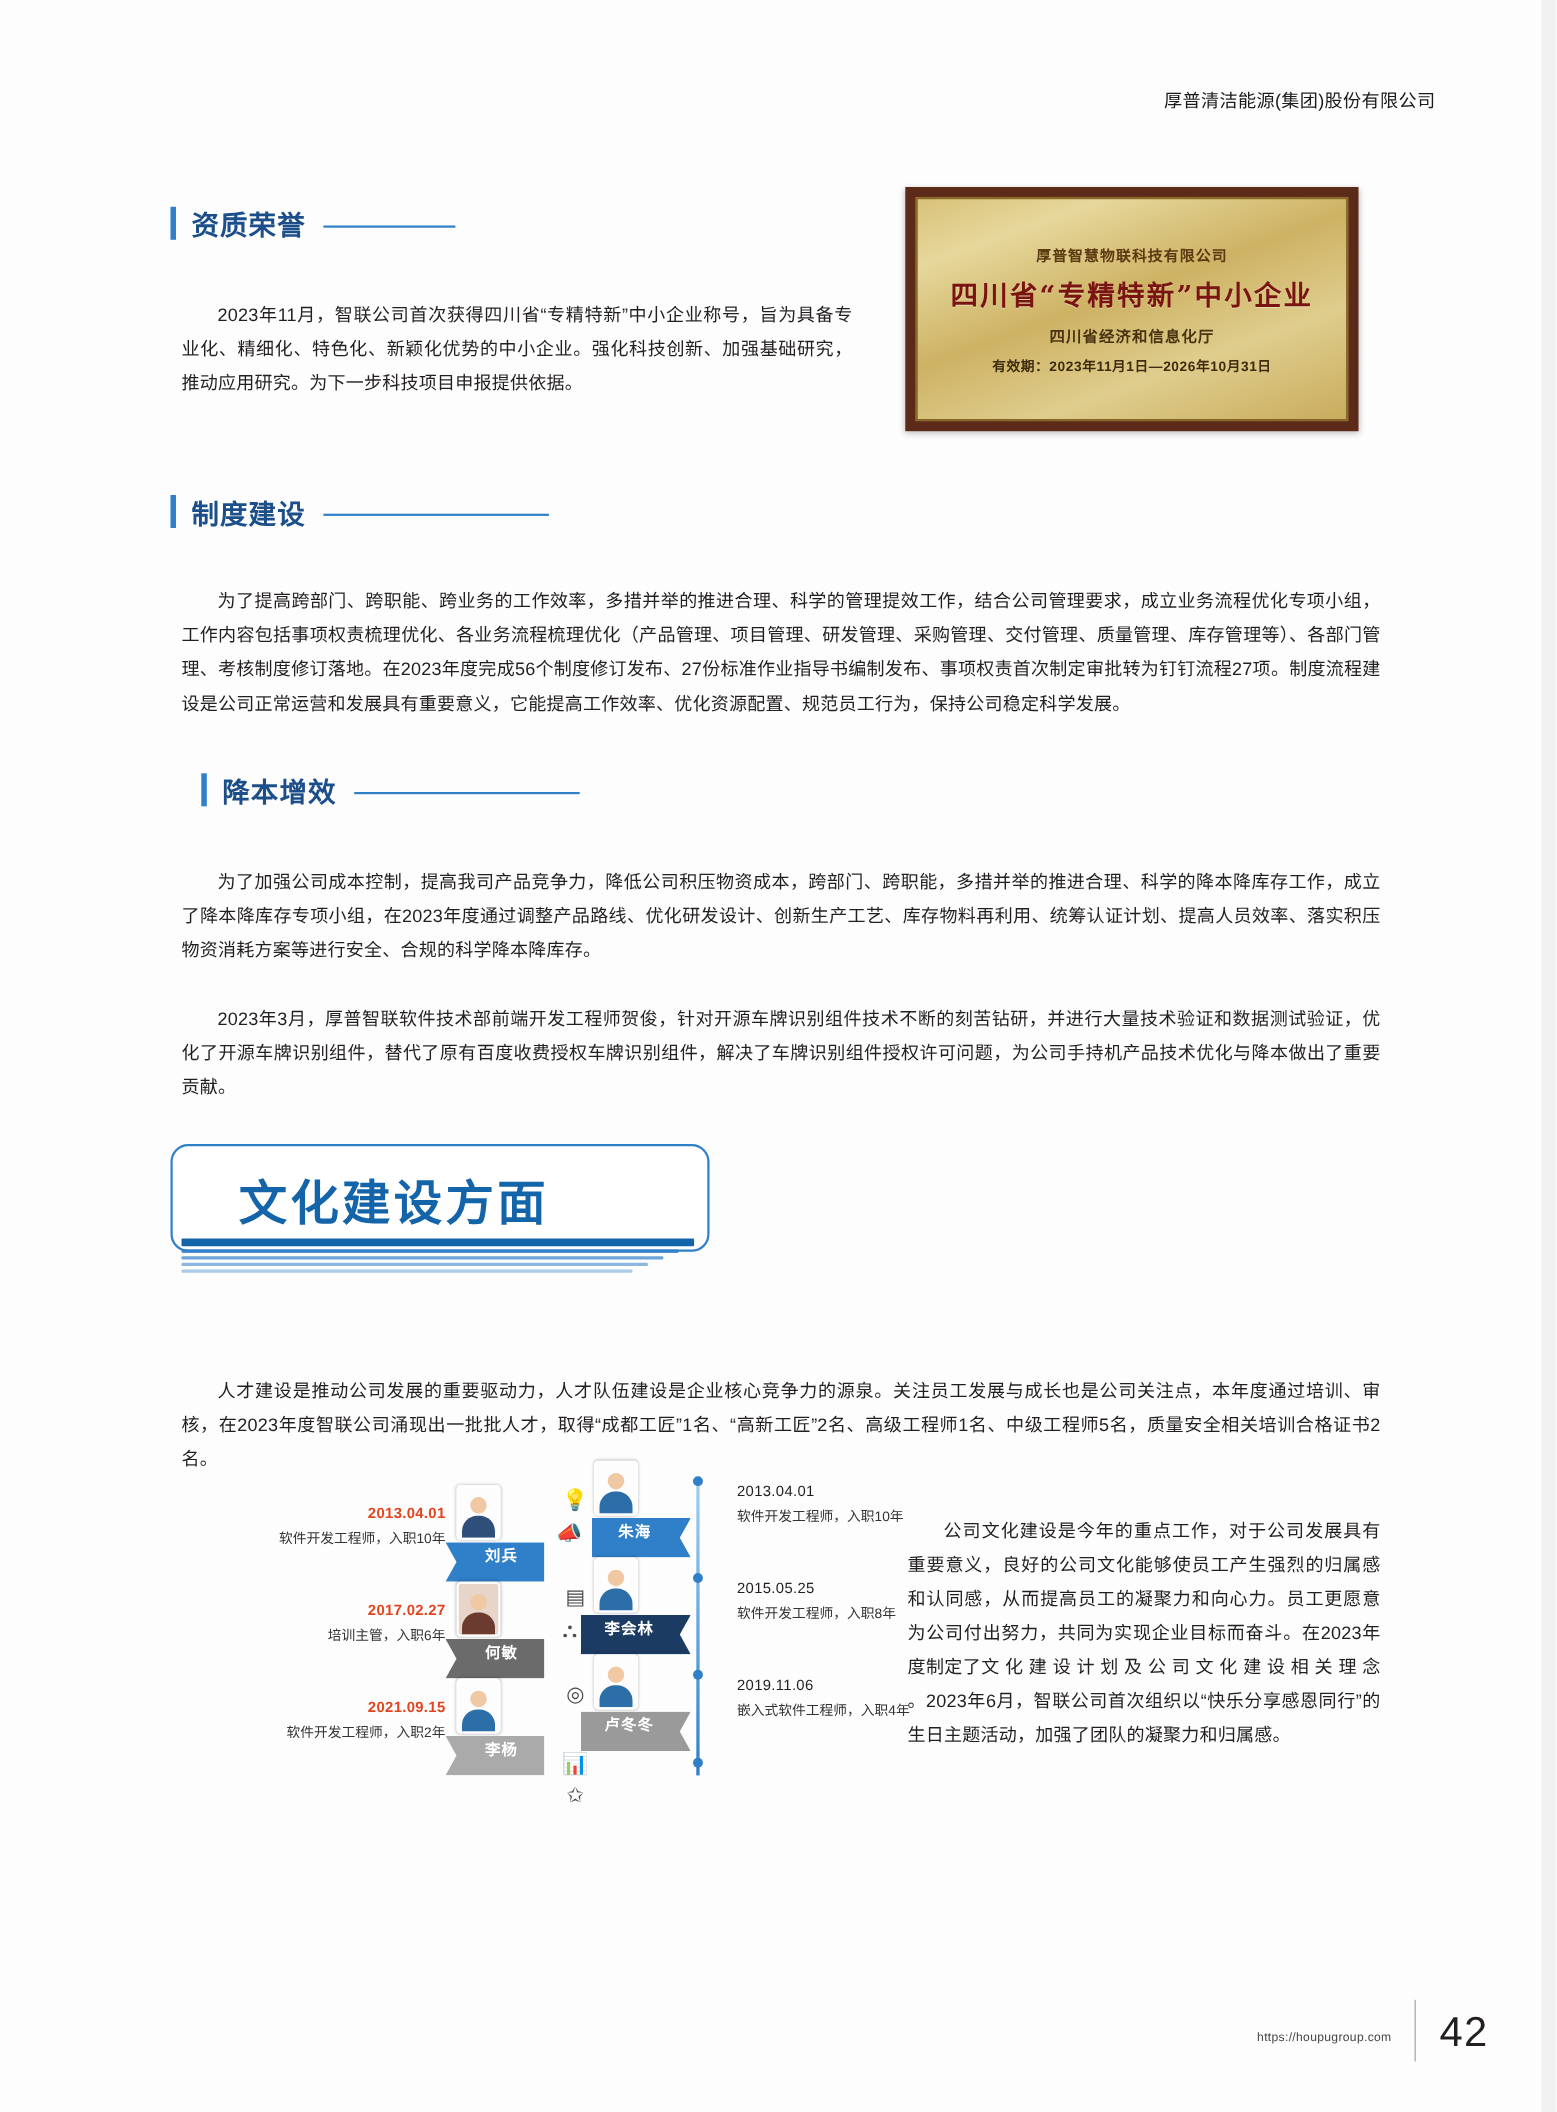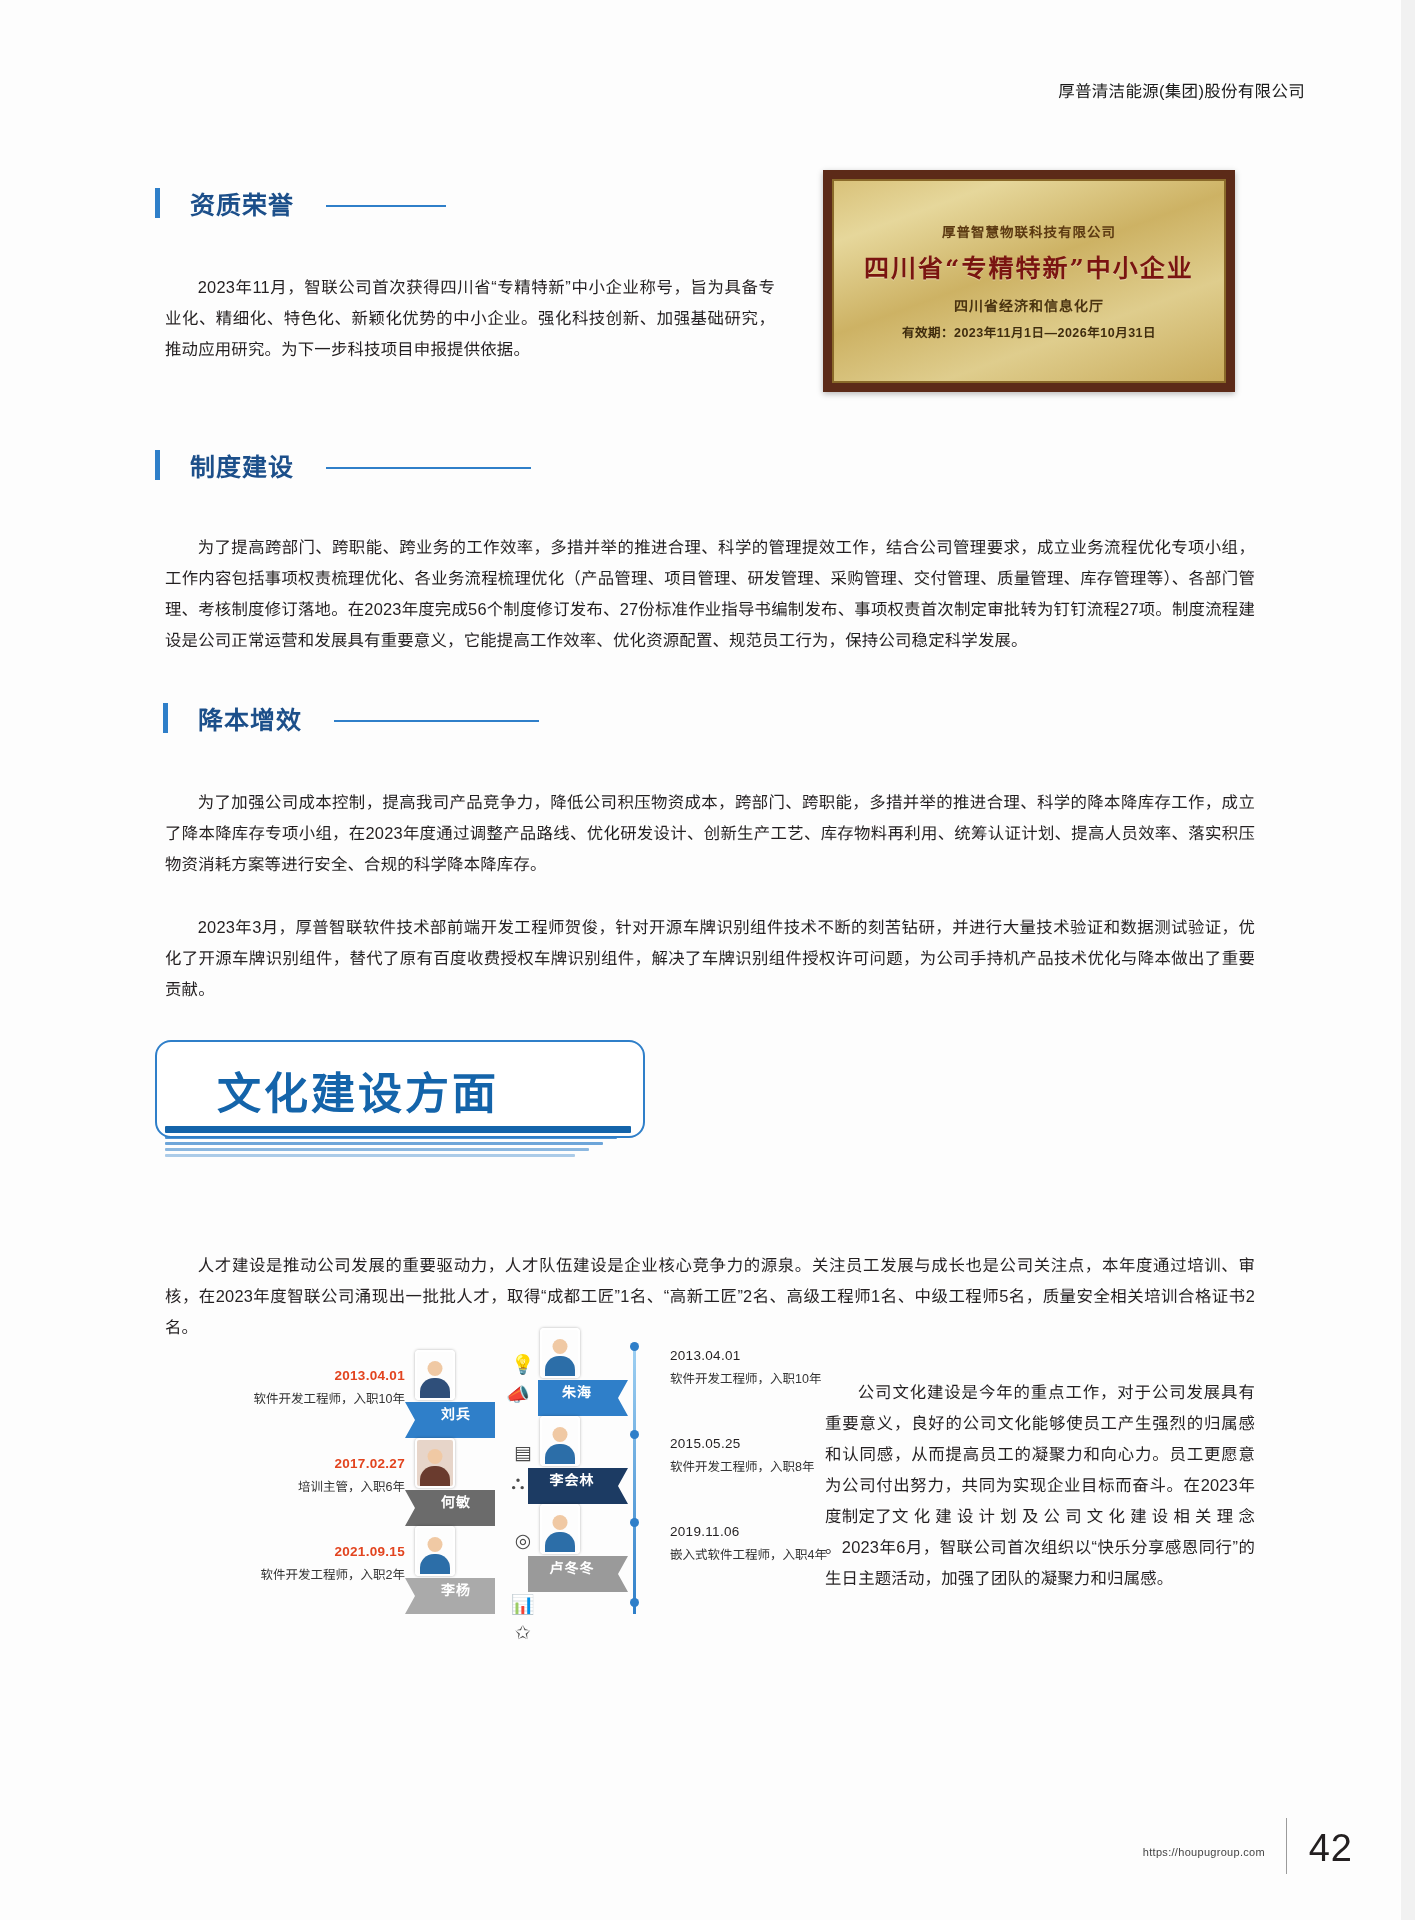--- a/index.html
+++ b/index.html
@@ -31,21 +31,21 @@
     top: 78px; right: 110px;
     font-size: 16.5px;
     color: #1a1a1a;
     letter-spacing: 0.3px;
   }
   
   .sec-head {
     position: absolute;
     display: flex;
     align-items: center;
-    gap: 16px;
+    gap: 0px;
   }
   .sec-bar {
     width: 5px;
     height: 30px;
     background: #2f7fc9;
     margin-right: 14px;
   }
   .sec-title {
     font-size: 25px;
     font-weight: bold;
@@ -275,21 +275,21 @@
     </div>
   </div>
 
   <div class="sec-head" style="left:155px; top:447px;">
     <span class="sec-bar"></span>
     <span class="sec-title">制度建设</span>
     <span class="sec-rule mid"></span>
   </div>
   <div class="para indent" style="left:165px; top:500px; width:1090px;">为了提高跨部门、跨职能、跨业务的工作效率，多措并举的推进合理、科学的管理提效工作，结合公司管理要求，成立业务流程优化专项小组，工作内容包括事项权责梳理优化、各业务流程梳理优化（产品管理、项目管理、研发管理、采购管理、交付管理、质量管理、库存管理等）、各部门管理、考核制度修订落地。在2023年度完成56个制度修订发布、27份标准作业指导书编制发布、事项权责首次制定审批转为钉钉流程27项。制度流程建设是公司正常运营和发展具有重要意义，它能提高工作效率、优化资源配置、规范员工行为，保持公司稳定科学发展。</div>
 
-  <div class="sec-head" style="left:150px; top:700px;padding-left:13px;">
+  <div class="sec-head" style="left:170px; top:700px;padding-left:13px;">
     <span class="sec-bar"></span>
     <span class="sec-title">降本增效</span>
     <span class="sec-rule mid"></span>
   </div>
   <div class="para indent" style="left:165px; top:755px; width:1090px;">为了加强公司成本控制，提高我司产品竞争力，降低公司积压物资成本，跨部门、跨职能，多措并举的推进合理、科学的降本降库存工作，成立了降本降库存专项小组，在2023年度通过调整产品路线、优化研发设计、创新生产工艺、库存物料再利用、统筹认证计划、提高人员效率、落实积压物资消耗方案等进行安全、合规的科学降本降库存。</div>
   <div class="para indent" style="left:165px; top:880px; width:1090px;">2023年3月，厚普智联软件技术部前端开发工程师贺俊，针对开源车牌识别组件技术不断的刻苦钻研，并进行大量技术验证和数据测试验证，优化了开源车牌识别组件，替代了原有百度收费授权车牌识别组件，解决了车牌识别组件授权许可问题，为公司手持机产品技术优化与降本做出了重要贡献。</div>
 
   <div class="banner">
     <div class="banner-box"></div>
     <div class="banner-text">文化建设方面</div>

